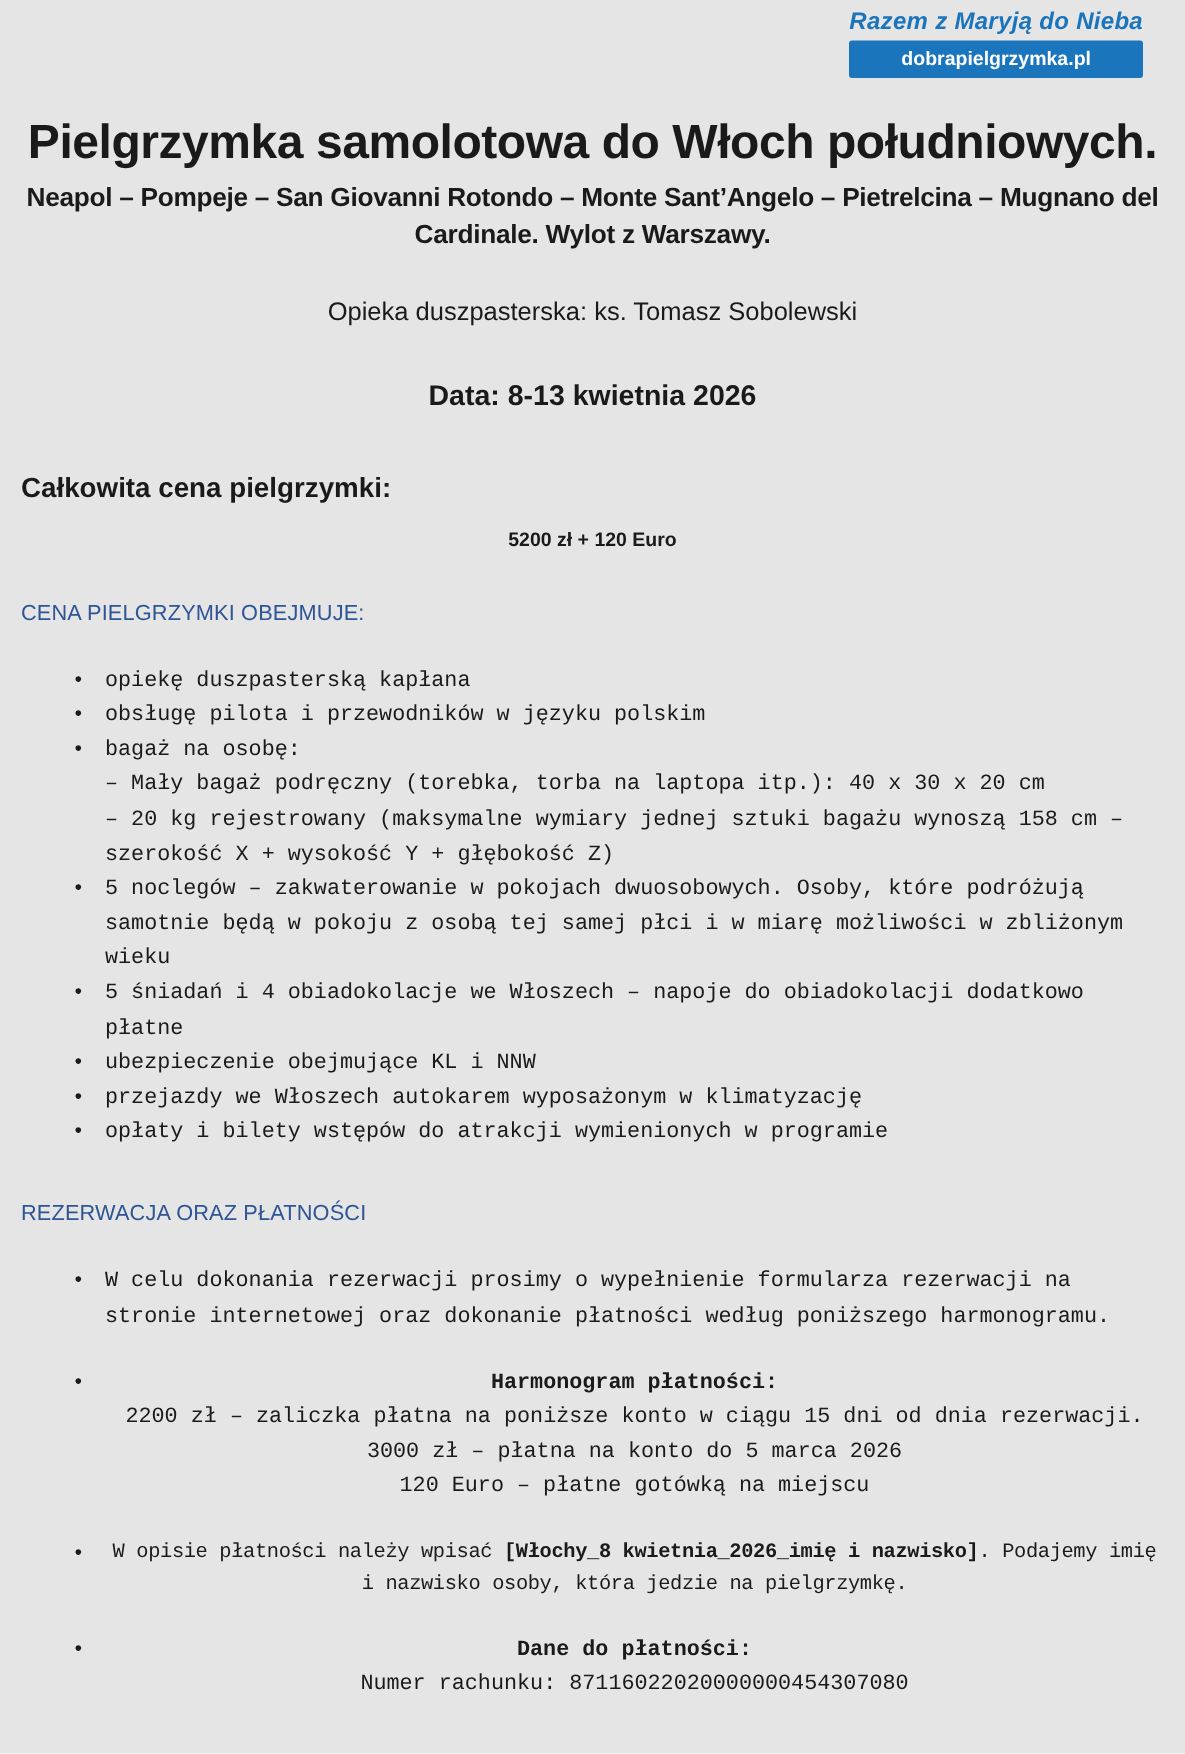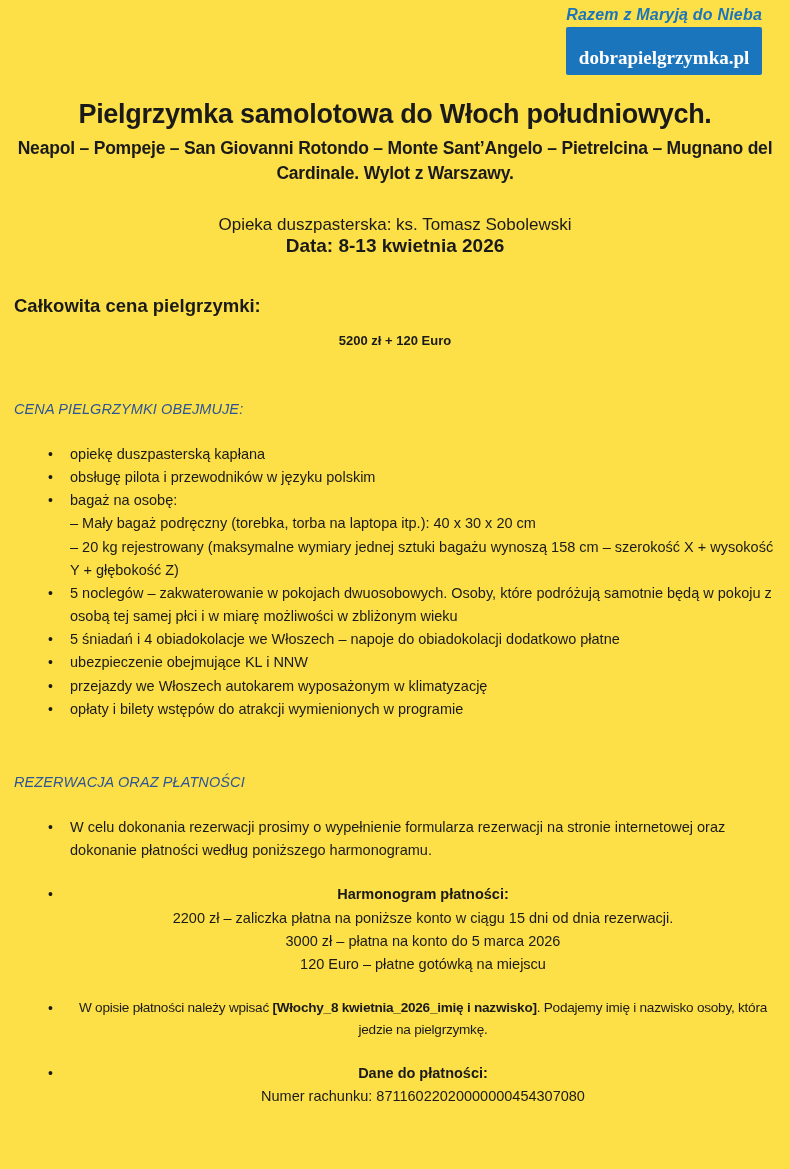--- a/index.html
+++ b/index.html
@@ -6,21 +6,21 @@
     --brand-blue: #1B75BC;
     --heading-blue: #2E5596;
     --text-black: #1a1a1a;
   }
   * { margin: 0; padding: 0; box-sizing: border-box; }
   html, body { background: #ffffff; }
   .page {
     width: 790px;
     height: 1169px;
     margin: 0 auto;
-    background: #fde047;
+    background: #e5e5e5;
     font-family: "Liberation Sans", "DejaVu Sans", sans-serif;
     color: var(--text-black);
     padding: 0 14px;
     overflow: hidden;
   }
   
   .logo-block {
     width: fit-content;
     margin: 6px 14px 0 auto;
     text-align: center;
@@ -30,78 +30,78 @@
     font-weight: bold;
     font-style: italic;
     font-size: 16px;
     letter-spacing: 0.2px;
     margin-bottom: 3px;
   }
   .logo-badge {
     background: var(--brand-blue);
     color: #ffffff;
     font-weight: bold;
-    font-size: 19px;
-    padding: 20px 12px 6px 12px;
+    font-size: 13px;
+    padding: 4px 12px 6px 12px;
     border-radius: 2px;
-    font-family: Liberation Serif, serif;
   }
   
   .doc-title {
     margin-top: 24px;
     text-align: center;
-    font-size: 27px;
+    font-size: 32px;
     font-weight: bold;
     letter-spacing: -0.3px;
   }
   .doc-subtitle {
     margin: 6px auto 0 auto;
     max-width: 770px;
     text-align: center;
     font-size: 17.5px;
     font-weight: bold;
     line-height: 1.45;
     letter-spacing: -0.2px;
   }
   .care-line {
     margin-top: 28px;
     text-align: center;
     font-size: 17px;
   }
   .date-line {
+    margin-top: 36px;
     text-align: center;
     font-size: 19px;
     font-weight: bold;
   }
   .price-label {
     margin-top: 38px;
     text-align: left;
     font-size: 18.5px;
     font-weight: bold;
   }
   .price-value {
     margin-top: 16px;
     text-align: center;
     font-size: 13px;
     font-weight: bold;
   }
   .section-heading {
-    margin-top: 53px;
+    margin-top: 34px;
     color: var(--heading-blue);
     font-size: 14.5px;
     letter-spacing: 0.1px;
-    font-style: italic;
   }
   
   ul.doc-list {
     list-style: none;
     margin-top: 26px;
     padding-left: 34px;
     font-size: 14.5px;
     line-height: 1.6;
+    font-family: Liberation Mono, monospace;
   }
   ul.doc-list li {
     position: relative;
     padding-left: 22px;
   }
   ul.doc-list li::before {
     content: "\2022";
     position: absolute;
     left: 0;
     top: 0;

